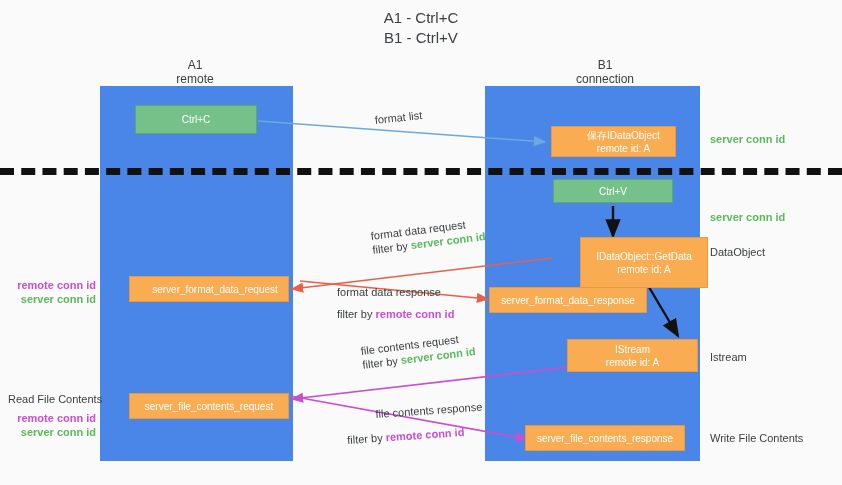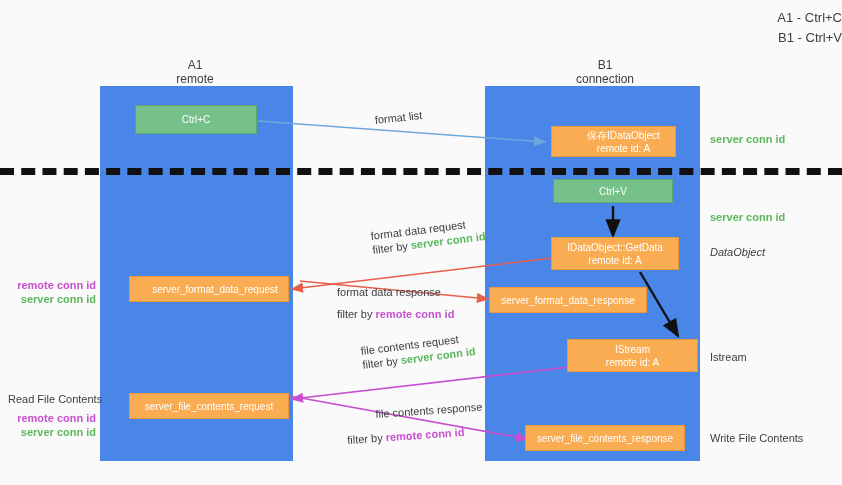--- a/index.html
+++ b/index.html
@@ -9,22 +9,22 @@
     font-family:"Liberation Sans", sans-serif;
     color:#3c4043;
     overflow:hidden;
     position:relative;
   }
   #stage{position:absolute;left:0;top:0;width:842px;height:485px;}
   .abs{position:absolute;}
 
   
   #title{
-    left:0;top:8px;width:842px;text-align:right;
-    font-size:13px;line-height:20px;color:#3c4043;
+    left:0;top:8px;width:842px;text-align:center;
+    font-size:15px;line-height:20px;color:#3c4043;
   }
 
   
   .col-head{
     text-align:center;font-size:12px;line-height:14px;color:#3c4043;
   }
   .lane{
     background:#4a86e8;
   }
 
@@ -122,21 +122,21 @@
 
   <div class="abs box orange" style="left:551px;top:126px;width:125px;height:31px;padding-left:24px;">
     <span class="l1">保存IDataObject</span>
     <span class="l2">remote id: A</span>
   </div>
 
   <div class="abs box green" style="left:553px;top:179px;width:120px;height:24px;">
     <span class="l1">Ctrl+V</span>
   </div>
 
-  <div class="abs box orange" style="left:551px;top:237px;width:128px;height:33px;">
+  <div class="abs box orange" style="left:580px;top:237px;width:128px;height:51px;">
     <span class="l1">IDataObject::GetData</span>
     <span class="l2">remote id: A</span>
   </div>
 
   <div class="abs box orange" style="left:567px;top:339px;width:131px;height:33px;">
     <span class="l1">IStream</span>
     <span class="l2">remote id: A</span>
   </div>
 
   <div class="abs box orange" style="left:129px;top:276px;width:160px;height:26px;padding-left:16px;">
@@ -180,21 +180,21 @@
 
   <div class="abs" style="left:375px;top:407px;transform:rotate(-4deg);transform-origin:left top;">
     <div class="lbl dark">file contents response</div>
     <div class="lbl dark" style="margin-top:10px;margin-left:-30px;">
       <span>filter by </span><span class="magenta-t">remote conn id</span>
     </div>
   </div>
 
   <div class="abs lbl green-t" style="left:710px;top:132px;">server conn id</div>
   <div class="abs lbl green-t" style="left:710px;top:210px;">server conn id</div>
-  <div class="abs lbl dark" style="left:710px;top:245px;font-style:italic;">DataObject</div>
+  <div class="abs lbl dark" style="left:710px;top:245px;">DataObject</div>
   <div class="abs lbl dark" style="left:710px;top:350px;">Istream</div>
   <div class="abs lbl dark" style="left:710px;top:431px;">Write File Contents</div>
 
   <div class="abs side-legend" style="left:0px;top:278px;width:96px;">
     <div class="magenta-t">remote conn id</div>
     <div class="green-t">server conn id</div>
   </div>
 
   <div class="abs lbl dark" style="left:8px;top:392px;">Read File Contents</div>
   <div class="abs side-legend" style="left:0px;top:411px;width:96px;">

